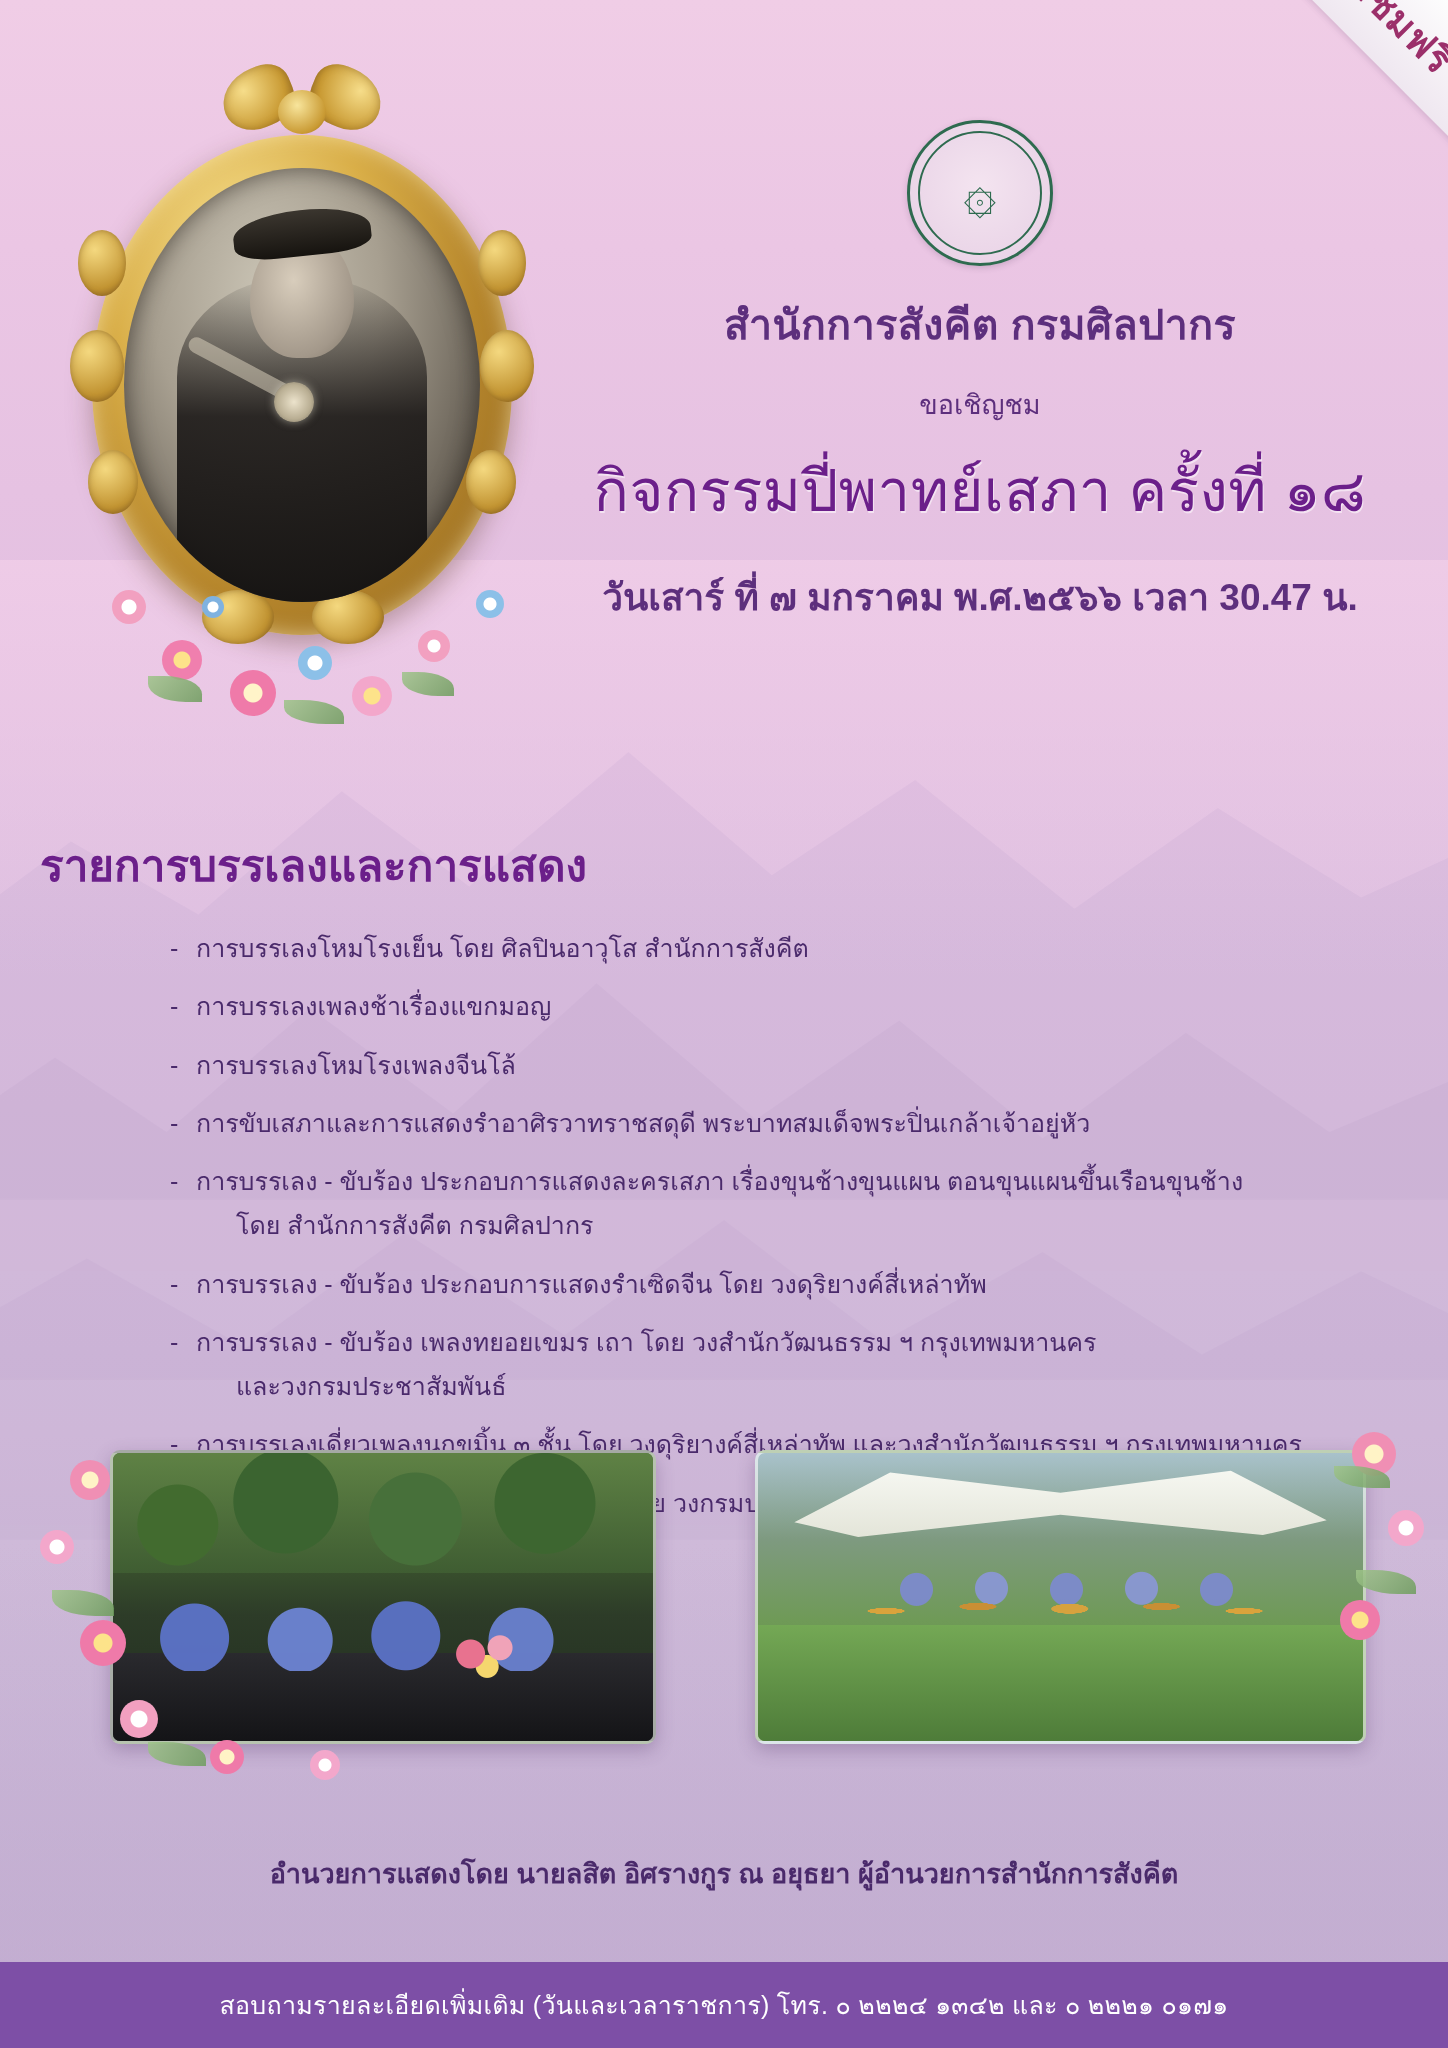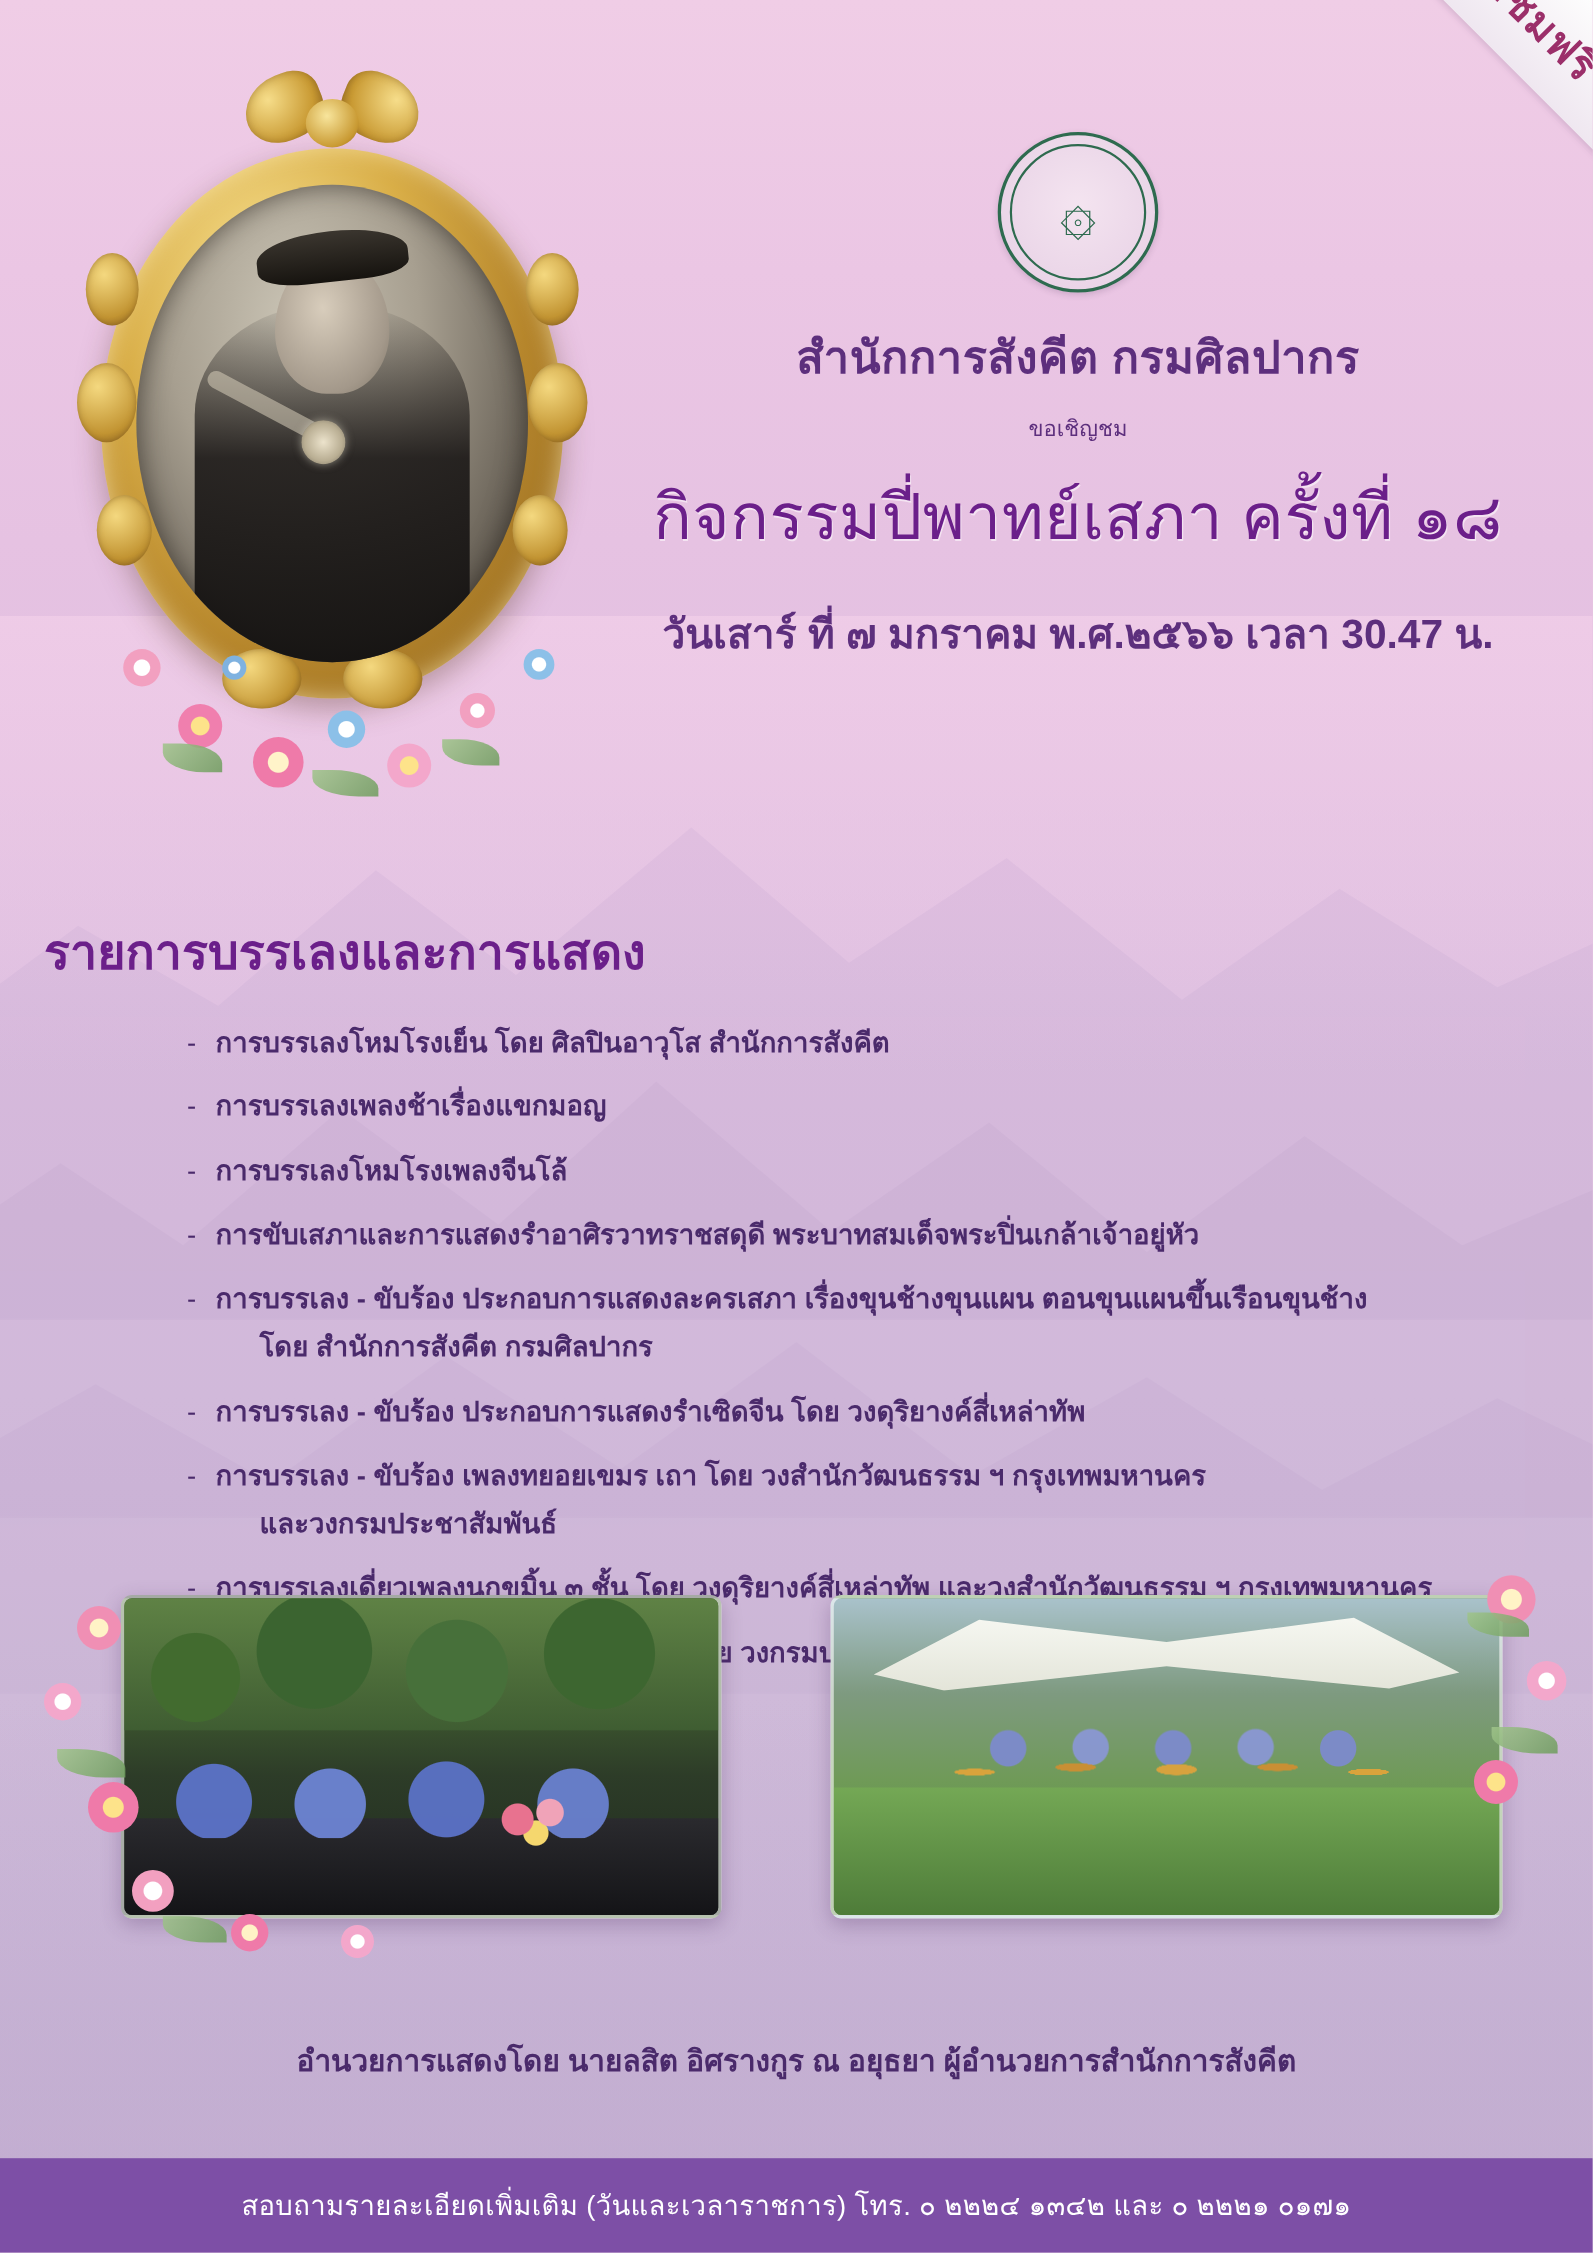--- a/index.html
+++ b/index.html
@@ -236,23 +236,23 @@
     font-size: 56px;
     line-height: 1;
   }
   .org-line {
     font-size: 41px;
     font-weight: bold;
     color: #5d2f7d;
     letter-spacing: .5px;
   }
   .invite-line {
-    font-size: 20px;
+    font-size: 27px;
     color: #5d2f7d;
-    margin-top: 16px;
+    margin-top: 26px;
   }
   .event-title {
     font-size: 58px;
     font-weight: normal;
     color: #6b1f8a;
     margin-top: 18px;
     text-shadow: 1px 2px 0 rgba(255,255,255,.55);
     letter-spacing: .5px;
     text-align: center;
   }
@@ -291,21 +291,21 @@
     margin-bottom: 22px;
     color: #4a2a6b;
     font-size: 25px;
     line-height: 1.45;
   }
   .dash {
     width: 26px;
     flex: none;
     color: #4a2a6b;
   }
-  .item-text { flex: 1; font-weight: bold; }
+  .item-text { flex: 1; }
   .item-cont {
     display: block;
     margin-top: 8px;
     margin-left: 40px;
   }
 
   
   .photos {
     position: absolute;
     left: 100px;

